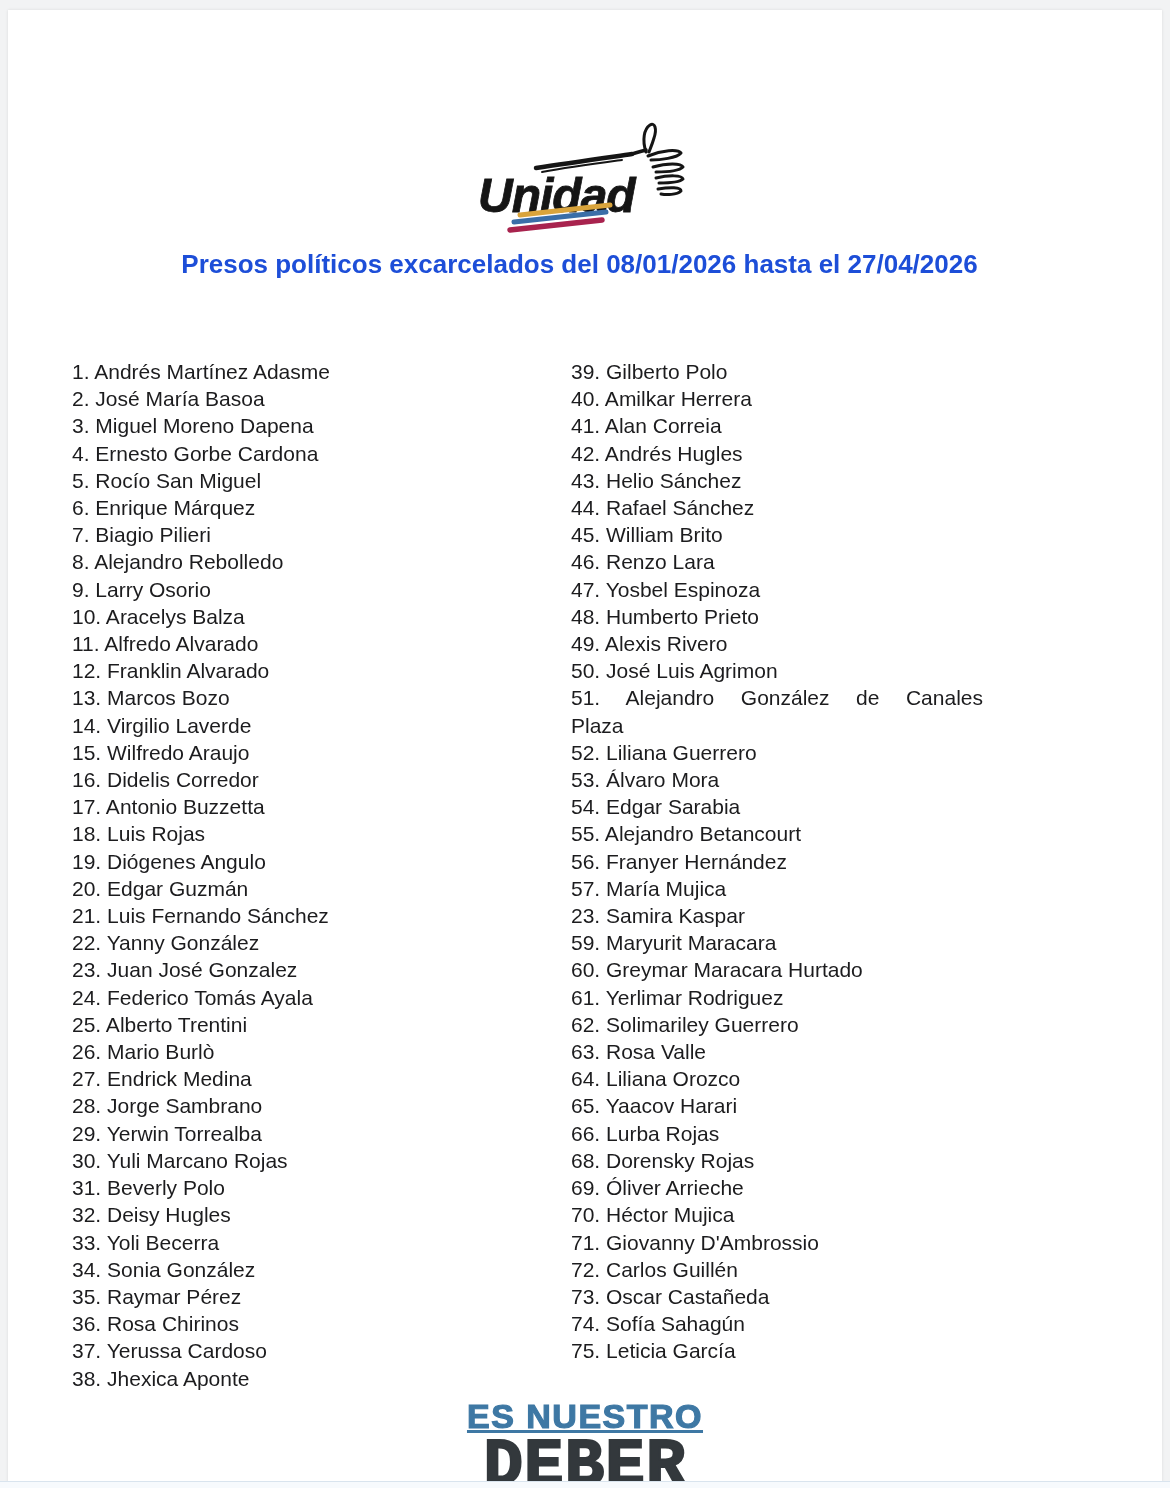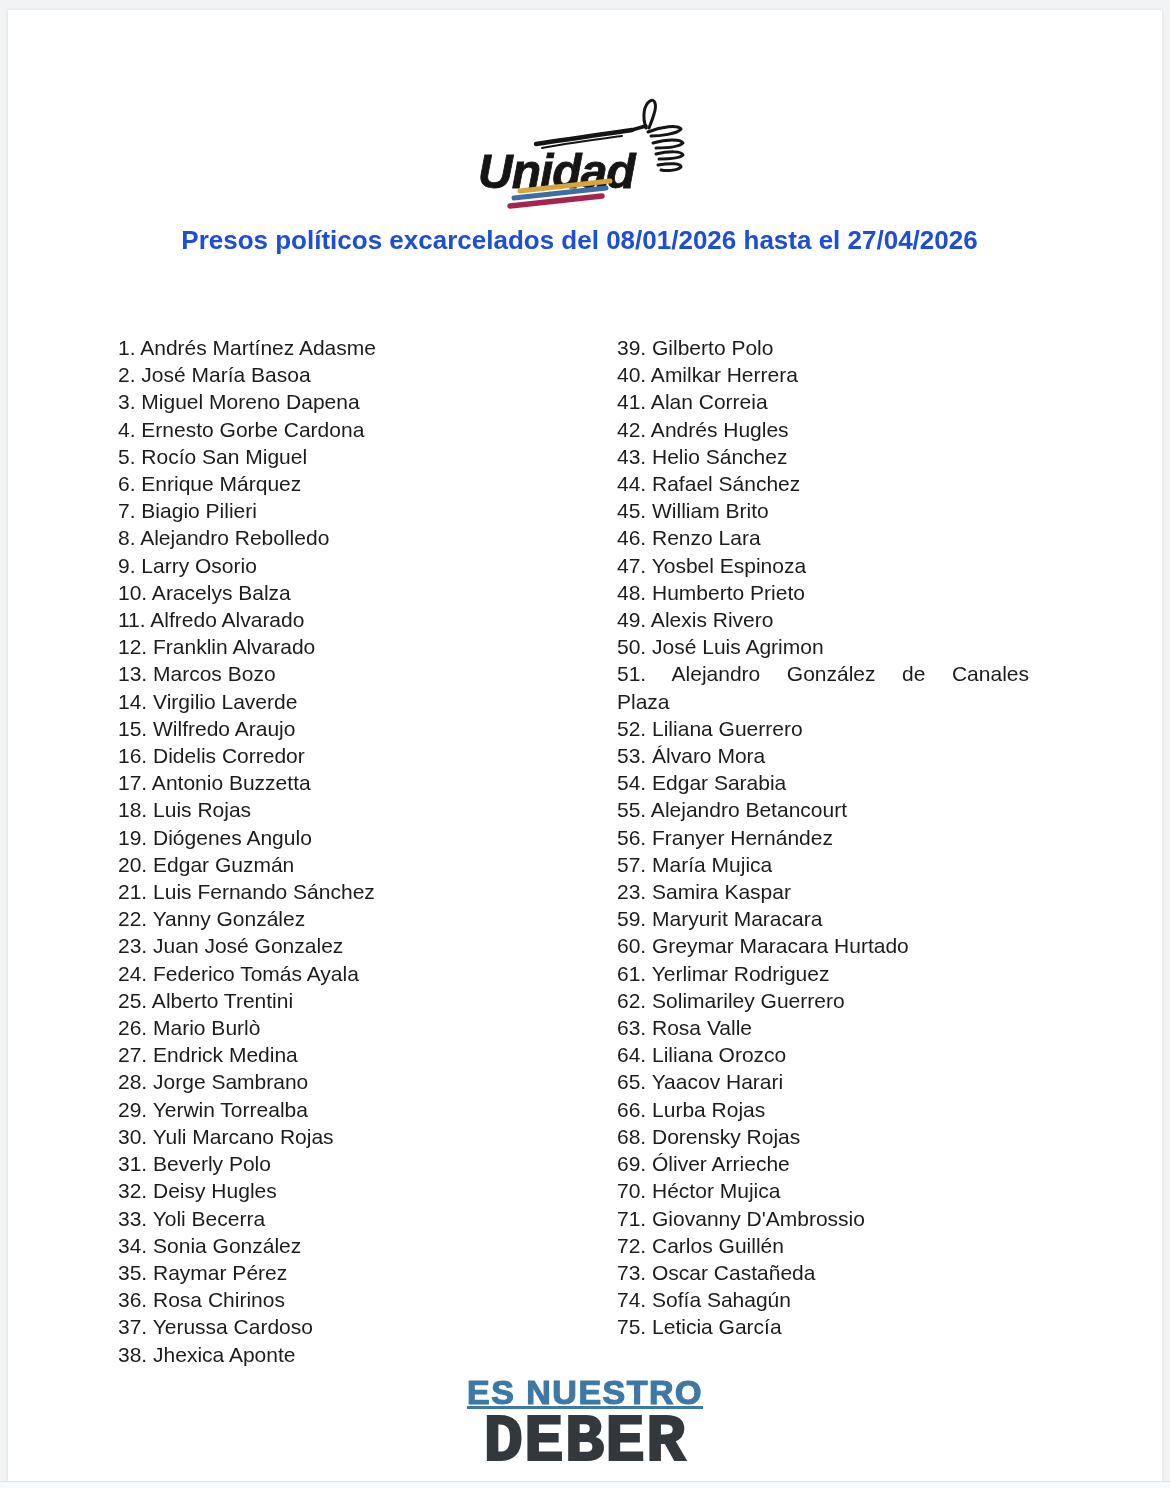--- a/index.html
+++ b/index.html
@@ -10,21 +10,21 @@
     overflow: hidden;
     font-family: "Liberation Sans", sans-serif;
   }
   .page {
     position: absolute;
     left: 8px; top: 10px; right: 8px; bottom: 0;
     background: #ffffff;
     box-shadow: 0 0 3px rgba(0,0,0,0.10);
   }
   .logo-wrap {
-    padding-top: 88px;
+    padding-top: 112px;
     display: flex;
     justify-content: center;
   }
   .logo-wrap svg { display: block; }
   .wordmark-text {
     font-family: "Liberation Sans", sans-serif;
     font-weight: bold;
     font-style: italic;
     letter-spacing: -1px;
   }
@@ -32,21 +32,21 @@
     margin: 14px 11px 0 0;
     font-size: 26px;
     font-weight: bold;
     color: #1d4ed8;
     text-align: center;
     line-height: 32px;
     letter-spacing: 0px;
   }
   .list {
     margin-top: 78px;
-    padding-left: 110px;
+    padding-left: 64px;
     display: flex;
     align-items: flex-start;
   }
   .col {
     width: 420px;
     font-size: 21px;
     line-height: 27.2px;
     color: #1c1c1e;
   }
   .col-right { width: 412px; margin-left: 79px; }

